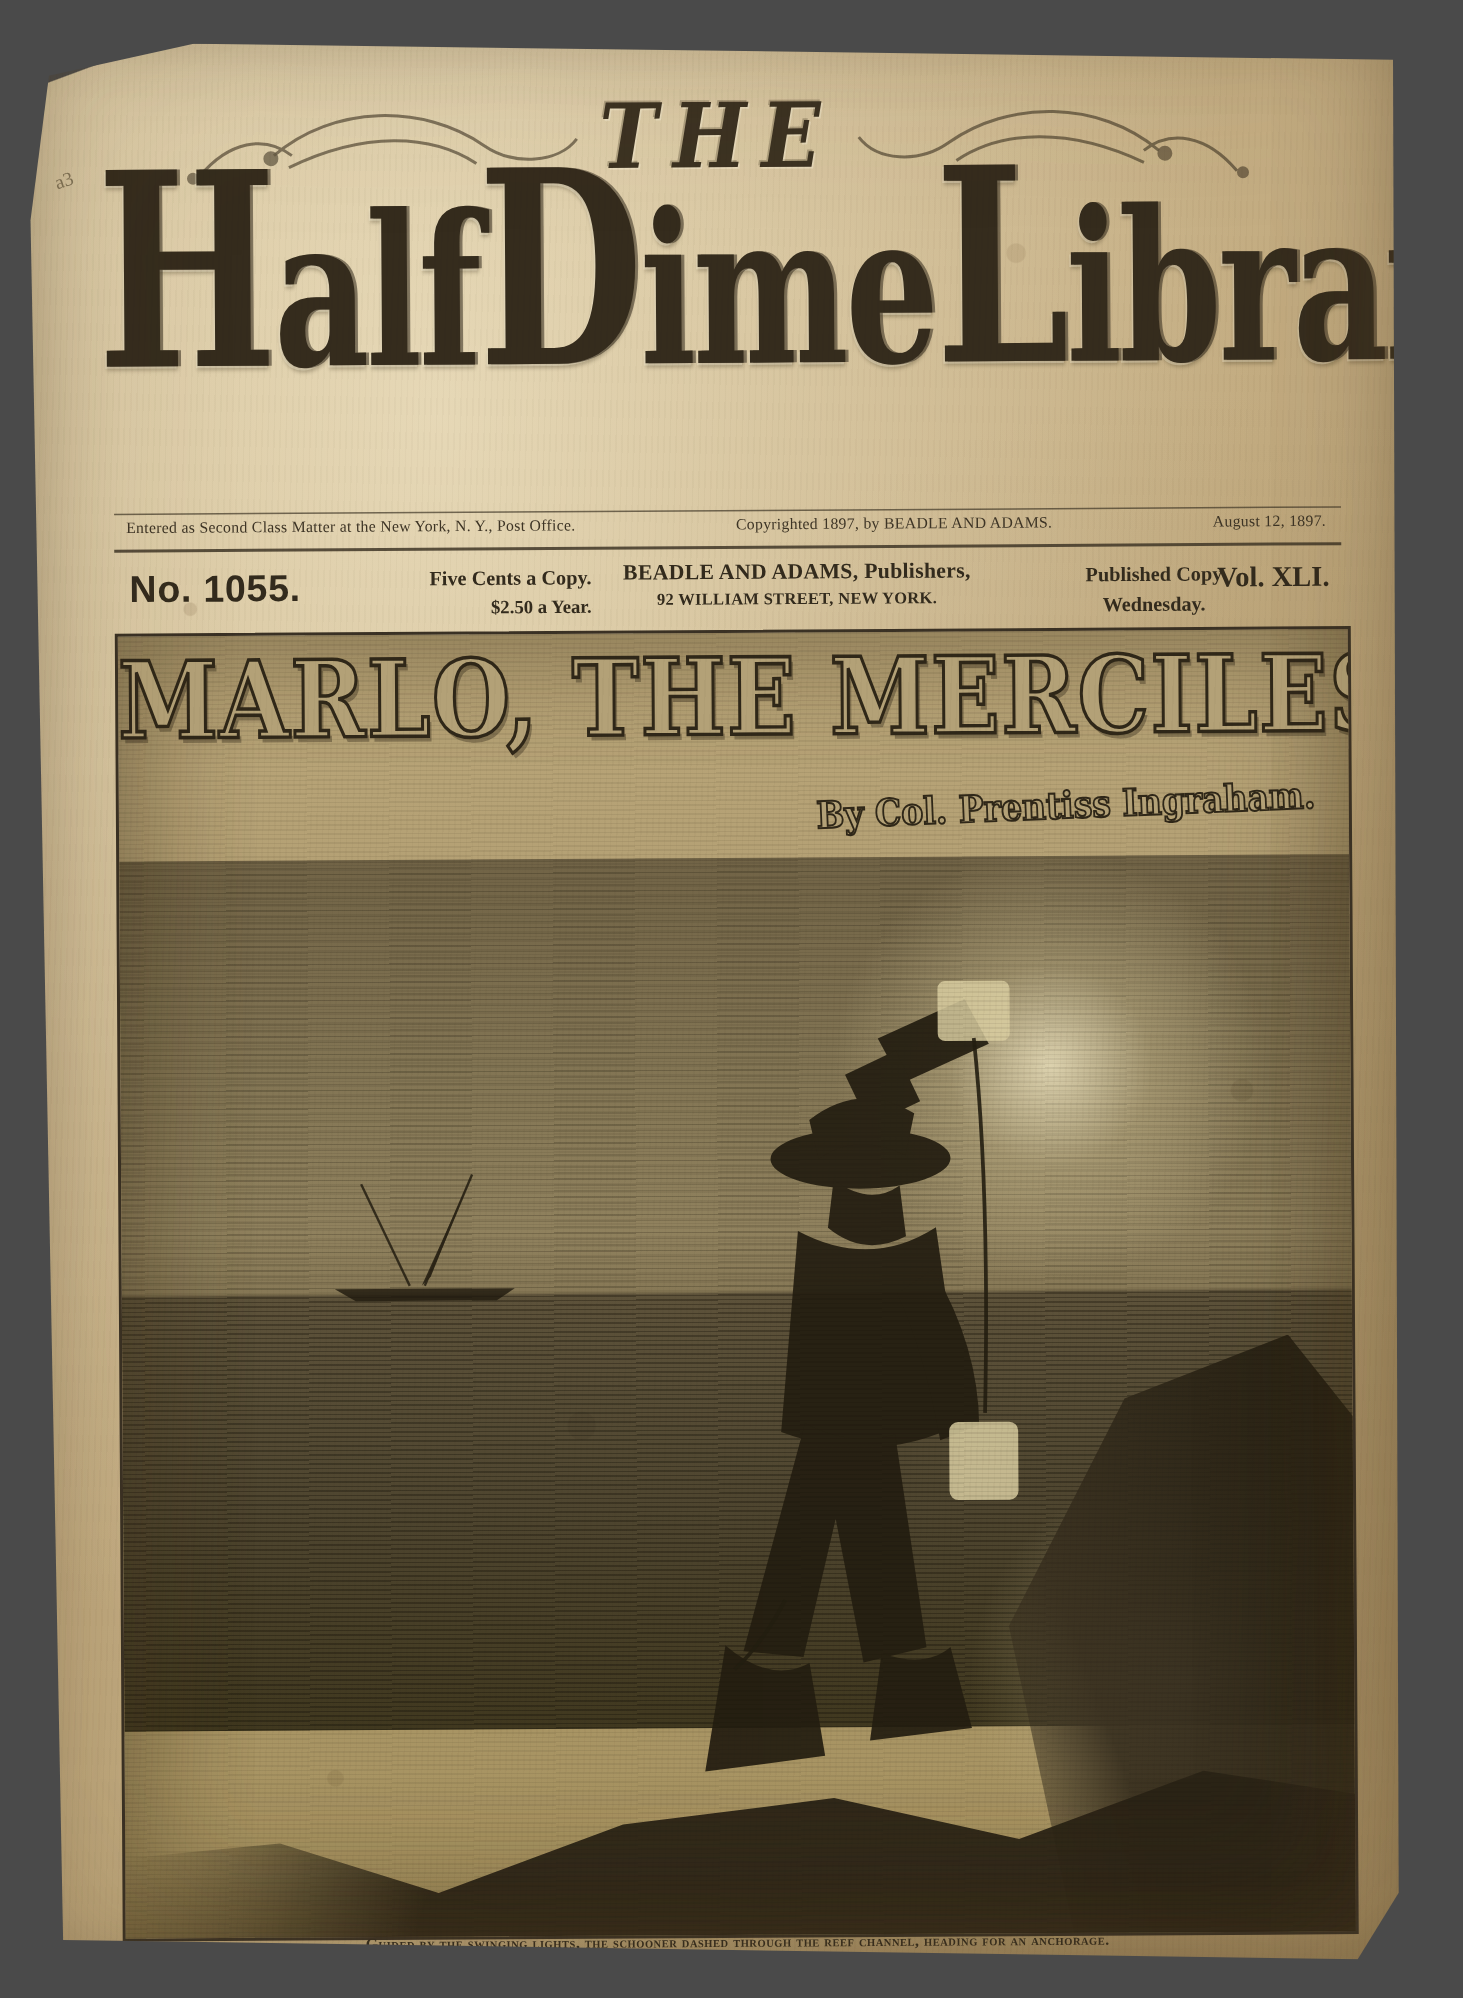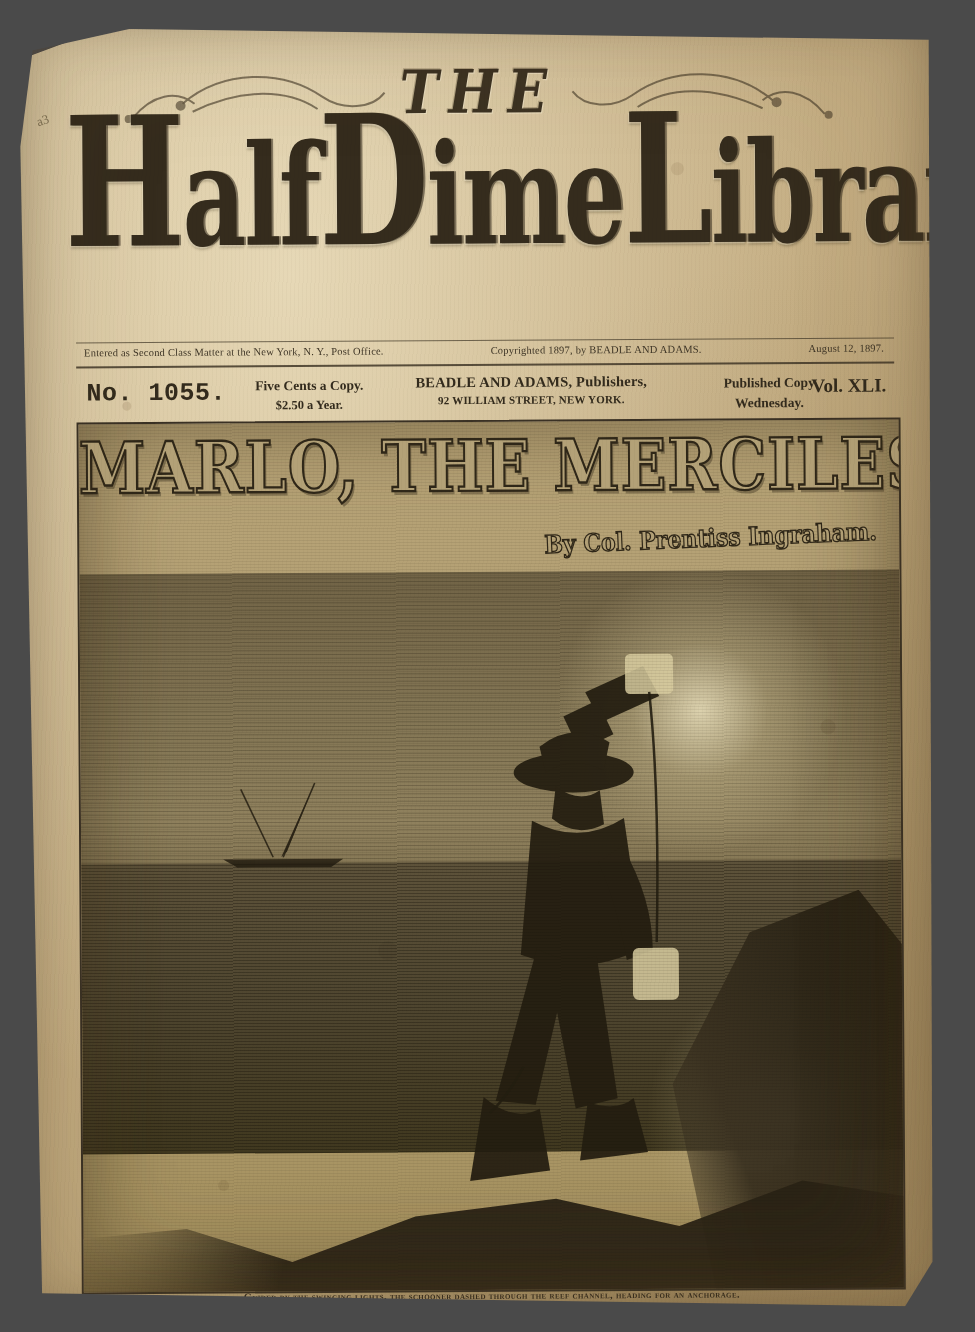--- a/index.html
+++ b/index.html
@@ -154,32 +154,32 @@
     position: absolute;
     left: 60px;
     top: 355px;
     width: 818px;
     height: 48px;
     color: #332b1d;
   }
   .imp-no {
     position: absolute; left: 10px; top: 8px;
     font-size: 25px; font-weight: bold;
-    font-family: Liberation Mono, monospace;
+    font-family: Liberation Sans, sans-serif;
     letter-spacing: .5px;
   }
   .imp-vol {
     position: absolute; right: 8px; top: 8px;
     font-size: 19px; font-weight: bold;
     font-family: Liberation Serif, serif;
     text-align: center;
   }
   .imp-price {
     position: absolute; left: 148px; top: 6px;
-    text-align: center; width: 170px;
+    text-align: right; width: 170px;
     font-size: 13.5px; font-weight: bold; line-height: 1.45;
   }
   .imp-price .sub { font-weight: bold; font-size: 12.5px; }
   .imp-pub {
     position: absolute; left: 320px; top: 5px;
     width: 270px; text-align: center;
   }
   .imp-pub .p1 { font-size: 14.5px; font-weight: bold; letter-spacing: .2px; }
   .imp-pub .p2 { font-size: 11px; font-weight: bold; letter-spacing: .2px; margin-top: 3px; }
   .imp-freq {

